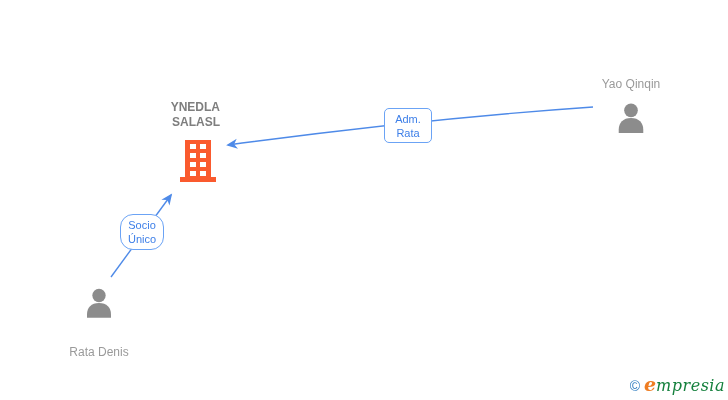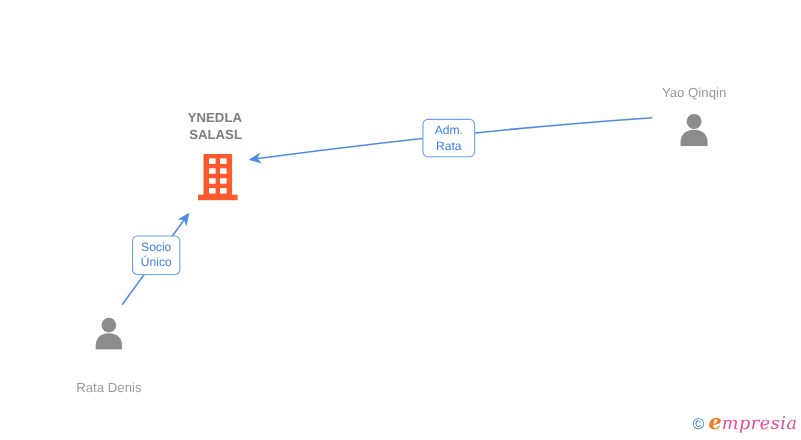--- a/index.html
+++ b/index.html
@@ -26,30 +26,30 @@
   .picon{display:inline-block;}
 
   
   .rel-box{
     position:absolute;background:#ffffff;border:1.5px solid #6ba3f5;border-radius:5px;
     color:#3d7fe8;font-size:11px;line-height:14px;text-align:center;
     display:flex;flex-direction:column;justify-content:center;
     box-sizing:border-box;
   }
   .rel-adm{left:384px;top:108px;width:48px;height:35px;}
-  .rel-socio{left:120px;top:214px;width:44px;height:36px;}
+  .rel-socio{left:120px;top:214px;width:44px;height:36px;border-radius:13px;}
 
   
   .logo{
     position:absolute;right:3px;bottom:5px;white-space:nowrap;
     font-family:"DejaVu Serif", serif;
   }
   .logo .copy{color:#2e7cc0;font-size:14px;font-family:"Liberation Sans",sans-serif;margin-right:4px;}
   .logo .brand-e{color:#ef7d22;font-style:italic;font-weight:bold;font-size:19px;}
-  .logo .brand-rest{color:#ec4899;font-style:italic;font-size:16px;letter-spacing:0.5px;}
+  .logo .brand-rest{color:#15803d;font-style:italic;font-size:16px;letter-spacing:0.5px;}
 </style>
 </head>
 <body>
 
 <div class="stage">
 
   <svg class="links" width="728" height="400" viewBox="0 0 728 400">
     <defs>
       <marker id="arrow" viewBox="0 0 10 10" refX="7.5" refY="5" markerWidth="9" markerHeight="9" orient="auto-start-reverse">
         <path d="M0 1 L9 5 L0 9 L2.6 5 Z" fill="#4e8ae8"></path>

